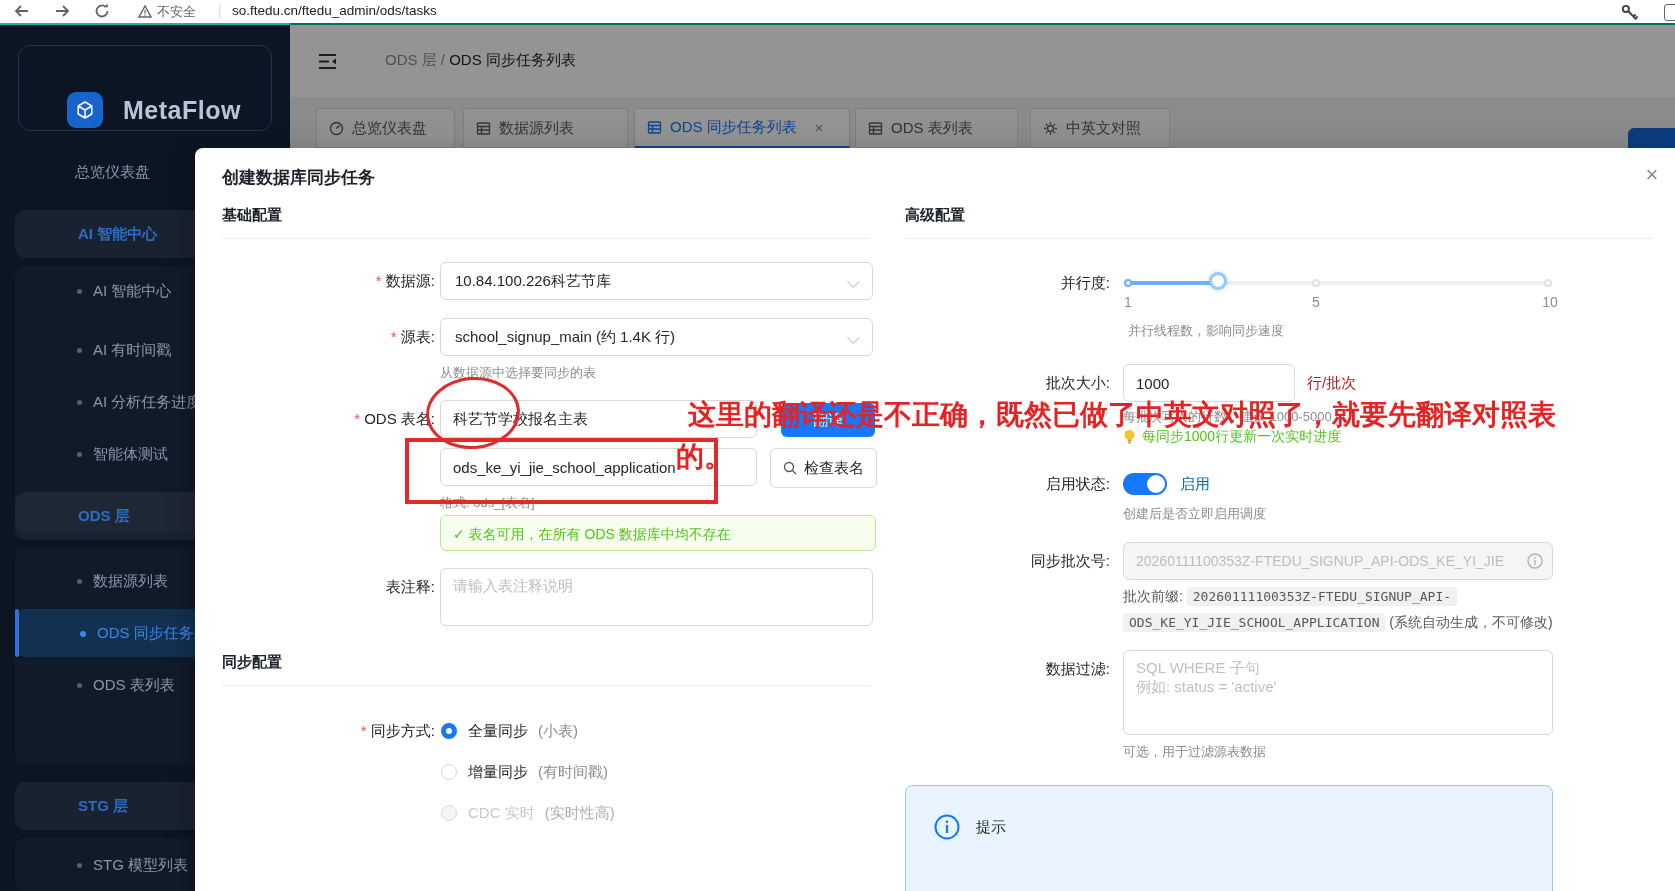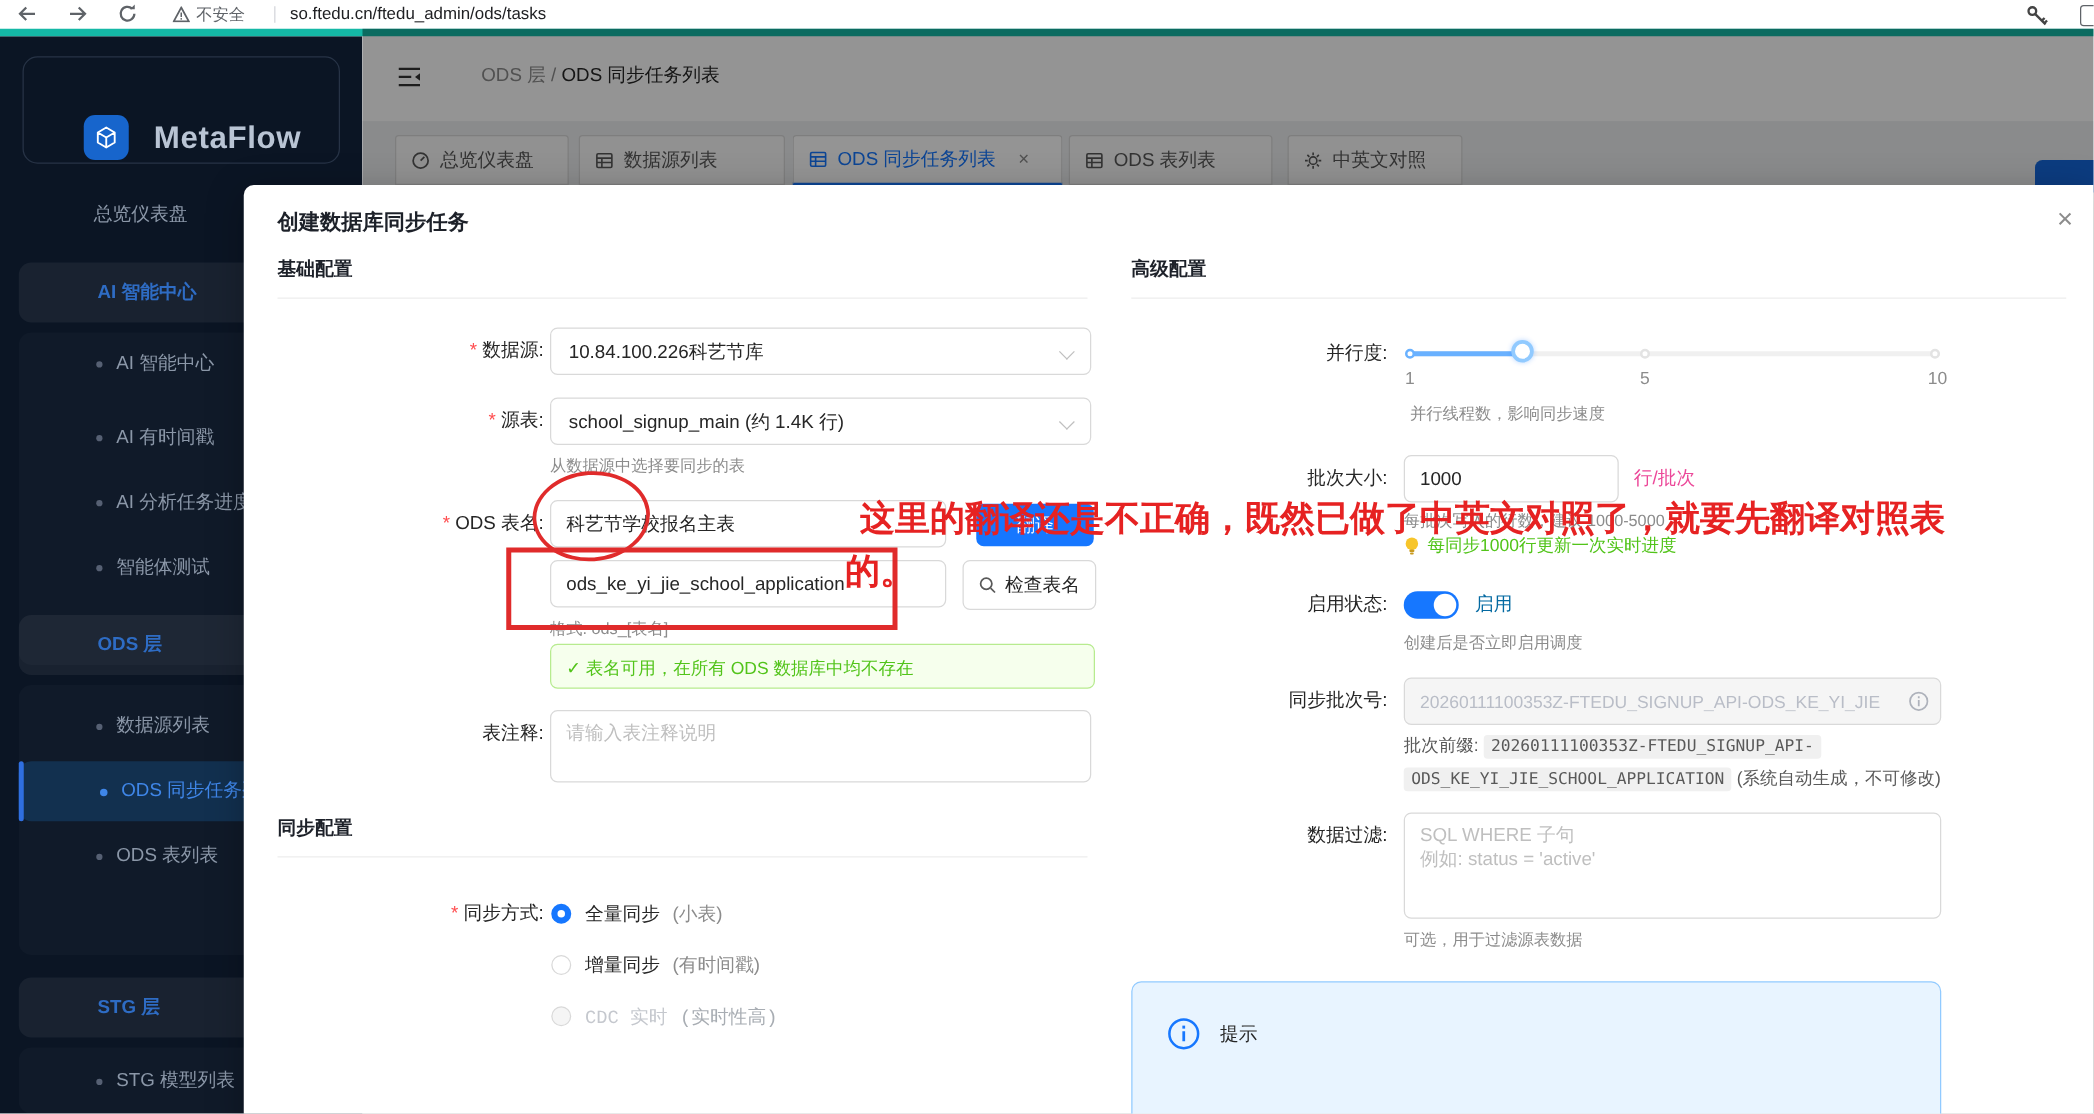--- a/index.html
+++ b/index.html
@@ -1,21 +1,21 @@
 <!DOCTYPE html>
 <html><head>
 <meta charset="utf-8">
 <style>
   html,body{margin:0;padding:0;background:#fff;}
   #root{position:relative;width:1675px;height:891px;overflow:hidden;
         font-family:"Liberation Sans","DejaVu Sans",sans-serif;background:#fff;}
   .abs{position:absolute;}
   
   #browserbar{position:absolute;left:0;top:0;width:1675px;height:23px;background:#fff;
-              border-bottom:6px solid #14b8a6;z-index:10;}
+              border-bottom:2px solid #14b8a6;z-index:10;}
   .nav-ic{position:absolute;top:1px;width:20px;height:20px;color:#5f6368;}
   .sec-chip{position:absolute;left:138px;top:2px;height:19px;display:flex;align-items:center;gap:5px;color:#5f6368;font-size:13px;}
   .url-sep{position:absolute;left:218px;top:2px;color:#dadce0;font-size:14px;}
   .url-txt{position:absolute;left:232px;top:3px;color:#202124;font-size:13.5px;}
   
   #sidebar{position:absolute;left:0;top:23px;width:290px;height:868px;background:#0b1524;z-index:1;}
   #logobox{position:absolute;left:18px;top:22px;width:252px;height:84px;border:1px solid rgba(140,160,190,0.22);border-radius:12px;}
   #logoicon{position:absolute;left:48px;top:46px;width:36px;height:36px;background:#1765cc;border-radius:9px;display:flex;align-items:center;justify-content:center;}
   #logotext{position:absolute;left:104px;top:46px;height:36px;line-height:36px;font-size:25px;font-weight:600;color:#b9c4d4;letter-spacing:0.5px;}
   .side-item{position:absolute;left:0;width:290px;height:24px;line-height:24px;font-size:15px;color:#8b97a8;padding-left:75px;box-sizing:border-box;}
@@ -62,21 +62,21 @@
   .btn-blue{position:absolute;background:#1677ff;border-radius:6px;color:#fff;font-size:15px;display:flex;align-items:center;justify-content:center;}
   .btn-plain{position:absolute;background:#fff;border:1px solid #d9d9d9;border-radius:6px;color:#262626;font-size:15px;display:flex;align-items:center;justify-content:center;gap:7px;}
   #green-alert{position:absolute;left:245px;top:367px;width:436px;height:36px;line-height:36px;background:#f6ffed;border:1px solid #b7eb8f;
                border-radius:6px;color:#52c41a;font-size:14px;padding-left:12px;box-sizing:border-box;}
   .radio{position:absolute;width:16px;height:16px;border-radius:50%;box-sizing:border-box;}
   .radio.on{border:5px solid #1677ff;background:#fff;}
   .radio.off{border:1px solid #d9d9d9;background:#fff;}
   .radio.dis{border:1px solid #d9d9d9;background:#f5f5f5;}
   .r-label{position:absolute;font-size:15px;color:#262626;white-space:nowrap;}
   .r-note{color:#8c8c8c;margin-left:10px;}
-  .r-label.dis{color:#c5c8ce;font-family:Liberation Mono, monospace;}
+  .r-label.dis{color:#c5c8ce;}
   .r-label.dis .r-note{color:#a8adb3;}
   
   .sl-track{position:absolute;left:933px;top:133px;width:424px;height:4px;background:#f0f0f0;border-radius:2px;}
   .sl-fill{position:absolute;left:933px;top:133px;width:92px;height:4px;background:#69b1ff;border-radius:2px;}
   .sl-dot{position:absolute;width:8px;height:8px;border-radius:50%;background:#fff;box-sizing:border-box;top:131px;}
   .sl-handle{position:absolute;left:1014px;top:124px;width:18px;height:18px;border-radius:50%;background:#fff;border:3.5px solid #91caff;box-sizing:border-box;box-shadow:0 0 4px rgba(22,119,255,0.3);}
   .sl-mark{position:absolute;top:146px;font-size:14px;color:#8c8c8c;text-align:center;}
   
   #toggle{position:absolute;left:928px;top:325px;width:44px;height:22px;border-radius:11px;background:#1677ff;}
   #toggle .knob{position:absolute;right:2px;top:2px;width:18px;height:18px;border-radius:50%;background:#fff;}
@@ -304,21 +304,21 @@
     <span class="sl-dot" style="left:1117px;border:2px solid #e3e3e3"></span>
     <span class="sl-dot" style="left:1349px;border:2px solid #e3e3e3"></span>
     <div class="sl-handle"></div>
     <span class="sl-mark" style="left:925px;width:16px">1</span>
     <span class="sl-mark" style="left:1113px;width:16px">5</span>
     <span class="sl-mark" style="left:1343px;width:24px">10</span>
     <div class="helper" style="left:933px;top:174px">并行线程数，影响同步速度</div>
 
     <div class="lbl" style="left:715px;top:216px;line-height:38px"><span>批次大小:</span></div>
     <input class="inp" style="left: 928px; top: 216px; width: 172px; height: 38px;" value="1000">
-    <span class="abs" style="left:1112px;top:216px;line-height:38px;font-size:15px;color:#ec4899">行/批次</span>
+    <span class="abs" style="left:1112px;top:216px;line-height:38px;font-size:15px;color:#b91c1c">行/批次</span>
     <div class="helper" style="left:928px;top:260px">每批次写入的行数，建议 1000-5000</div>
     <div class="green-tip">
       <svg width="13" height="16" viewBox="0 0 13 16">
           <circle cx="6.5" cy="6" r="5" fill="#f7c52b"></circle>
           <rect x="4.5" y="10.5" width="4" height="2" rx="0.8" fill="#c99a1e"></rect>
           <rect x="5" y="13" width="3" height="1.6" rx="0.8" fill="#c99a1e"></rect>
         </svg>
       <span>每同步1000行更新一次实时进度</span>
     </div>
 

